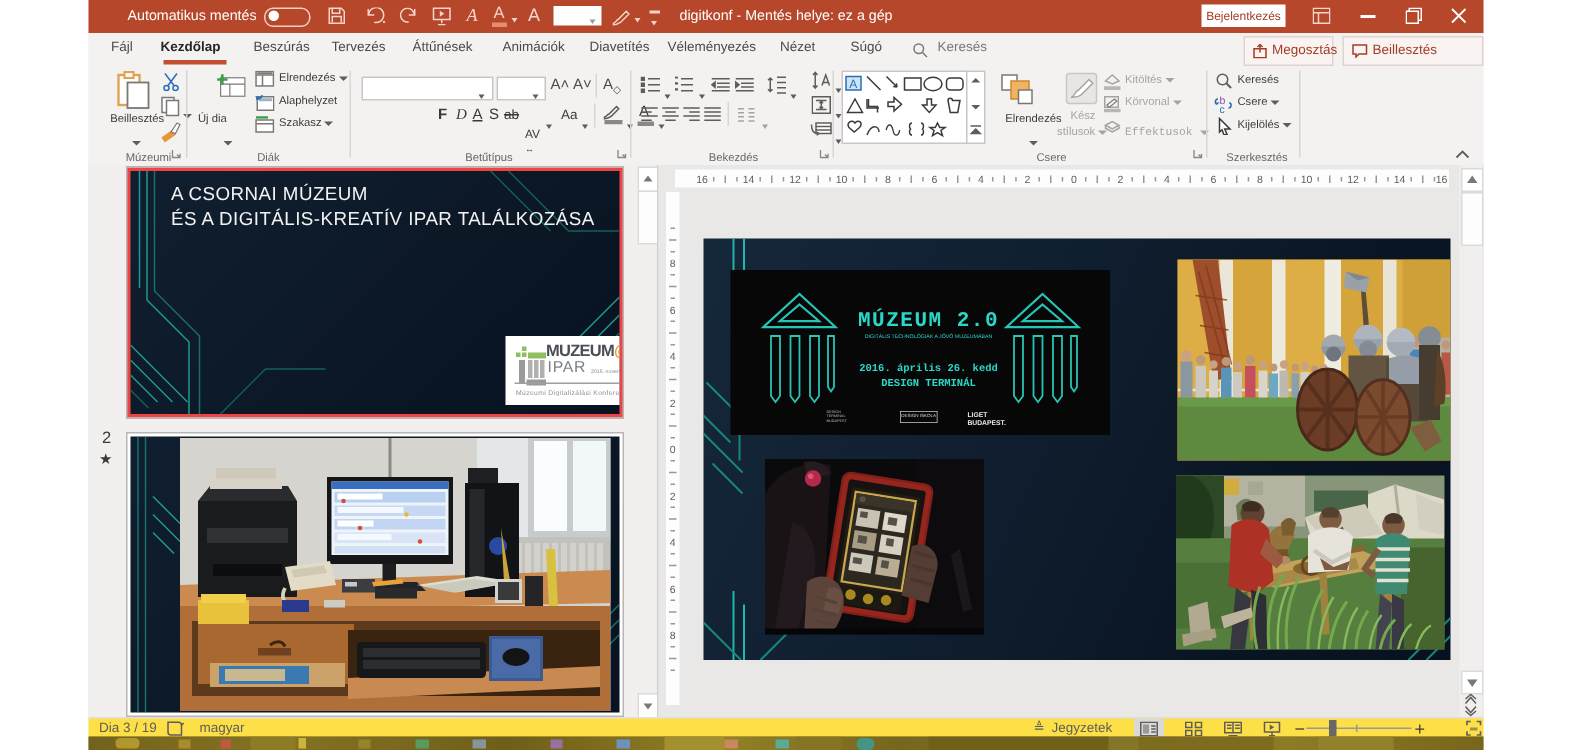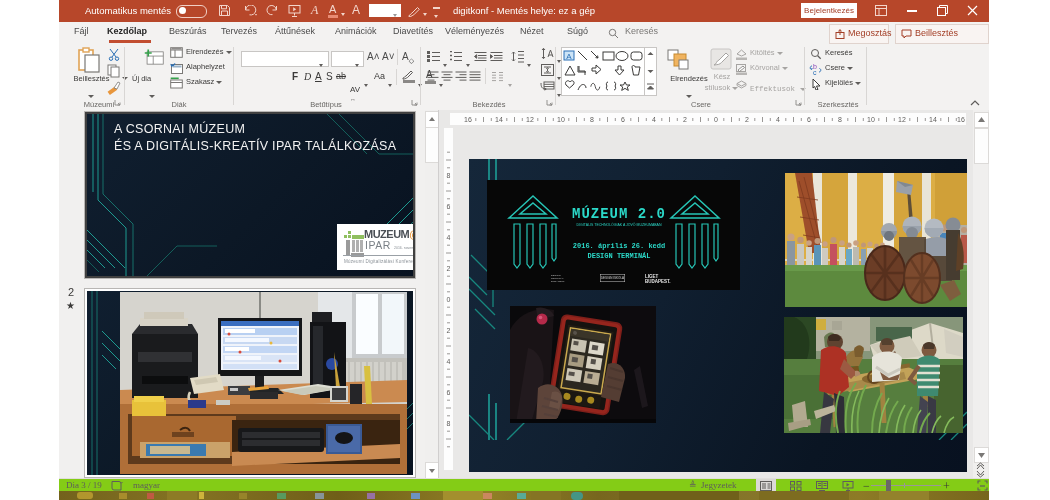--- a/index.html
+++ b/index.html
@@ -15,21 +15,21 @@
 .gsep{position:absolute;top:3px;height:58px;width:1px;background:#d8d6d4;}
 .glabel{position:absolute;top:56px;font-size:7.5px;color:#696764;text-align:center;}
 .rlabel{font-size:7.5px;color:#3b3a39;}
 .gray{color:#a6a4a2;}
 .dd{display:inline-block;width:0;height:0;border-left:3px solid transparent;border-right:3px solid transparent;border-top:3.5px solid #5f5d5b;vertical-align:middle;}
 
 #mainarea{position:absolute;left:0;top:110px;width:930px;height:368px;background:#e9e8e7;}
 #leftpane{position:absolute;left:0;top:0;width:379px;height:368px;background:#f1f0ef;}
 #slidecanvas{position:absolute;left:380px;top:0;width:550px;height:368px;background:#e9e8e7;}
 
-#statusbar{position:absolute;left:0;top:478px;width:930px;height:13px;background:#84cc16;border-top:1px solid #e1dfdd;font-size:9px;color:#5f5d5b;font-family:Liberation Serif, serif;}
+#statusbar{position:absolute;left:0;top:478px;width:930px;height:13px;background:#fde047;border-top:1px solid #e1dfdd;font-size:9px;color:#5f5d5b;}
 
 #strip{position:absolute;left:59px;top:491px;width:930px;height:9px;background:#7a6b1e;overflow:hidden;}
 </style></head>
 <body>
 <div id="win">
   <div id="titlebar">
     <span class="abs" style="left:26px;top:5px;color:#fff;">Automatikus mentés</span>
     <span class="abs" style="left:117px;top:5px;width:29px;height:11px;border:1px solid #f1cfc5;border-radius:6px;"></span>
     <span class="abs" style="left:120px;top:7px;width:7px;height:7px;border-radius:50%;background:#fff;"></span>
 
@@ -419,21 +419,21 @@
     </div>
     <span class="abs glabel" style="left:749px;width:60px;">Szerkesztés</span>
     <div class="gsep" style="left:807px;"></div>
     <svg class="abs" style="left:911px;top:56px" width="10" height="6" viewBox="0 0 10 6">
         <path d="M1 5l4-4 4 4" fill="none" stroke="#5f5d5b" stroke-width="1.2"></path>
       </svg>
   </div>
   <div id="mainarea">
     <div id="leftpane">
 
-      <div class="abs" style="left:25px;top:1px;width:330px;height:166px;background:#404040;border:1px solid #b8b6b4;">
+      <div class="abs" style="left:25px;top:1px;width:330px;height:166px;background:#ef4444;border:1px solid #b8b6b4;">
         <div class="abs" style="left:2px;top:2px;width:326px;height:162px;background:linear-gradient(135deg,#101f30 0%,#0c1826 55%,#081220 100%);overflow:hidden;">
           <svg class="abs" style="left:0;top:0" width="326" height="162" viewBox="0 0 326 162">
             <g fill="none" stroke="#17706a" stroke-width="1">
               <path d="M6 0v78M11 0v86l28 28v48" stroke="#1d9a90"></path>
               <path d="M16 0v80l30 30v52"></path>
               <path d="M0 116l38 38M0 126l28 28M0 136l18 18" stroke="#1d9a90"></path>
               <path d="M0 146l12 12M60 162l30-30h40" stroke="#135f5a"></path>
               <path d="M240 0l40 40M252 0l40 40 34 0" stroke="#135f5a"></path>
               <path d="M326 84l-46 46M326 96l-36 36" stroke="#1d9a90"></path>
               <path d="M326 108l-26 26"></path>
@@ -630,21 +630,21 @@
             <text x="4.5" y="236">4</text>
             <text x="4.5" y="267">6</text>
             <text x="4.5" y="298">8</text>
           </g>
         <g stroke="#9a9896">
             <path d="M3 24.2h3 M2 32.0h5 M3 39.8h3 M3 55.2h3 M2 63.0h5 M3 70.8h3 M3 86.2h3 M2 94.0h5 M3 101.8h3 M3 117.2h3 M2 125.0h5 M3 132.8h3 M3 148.2h3 M2 156.0h5 M3 163.8h3 M3 179.2h3 M2 187.0h5 M3 194.8h3 M3 210.2h3 M2 218.0h5 M3 225.8h3 M3 241.2h3 M2 249.0h5 M3 256.8h3 M3 272.2h3 M2 280.0h5 M3 287.8h3 M3 303.2h3 M2 311.0h5 M3 318.8h3"></path>
           </g>
       </svg>
     </div>
 
-    <div class="abs" style="left:410px;top:49px;width:498px;height:313px;background:linear-gradient(115deg,#15273a 0%,#101f30 40%,#0a1523 75%,#081120 100%);overflow:hidden;">
+    <div class="abs" style="left:410px;top:49px;width:498px;height:281px;background:linear-gradient(115deg,#15273a 0%,#101f30 40%,#0a1523 75%,#081120 100%);overflow:hidden;">
       <svg class="abs" style="left:0;top:0" width="498" height="281" viewBox="0 0 498 281">
         <g fill="none" stroke="#1fb9ac" stroke-width="1.3">
           <path d="M20 0v46M27 0v55"></path>
           <path d="M20 235v46M27 244v37"></path>
           <path d="M2 96l22 22v30" stroke="#17877e"></path>
           <path d="M0 118l18 18M0 130l26 26M6 150l20 20" stroke="#17877e"></path>
           <path d="M0 256l25 25M12 268l13 13M38 281l20-20" stroke="#17877e"></path>
           <path d="M498 100l-28 28M498 112l-20 20" stroke="#17877e"></path>
           <path d="M470 281l28-28M482 281l16-16" stroke="#17877e"></path>
         </g>

